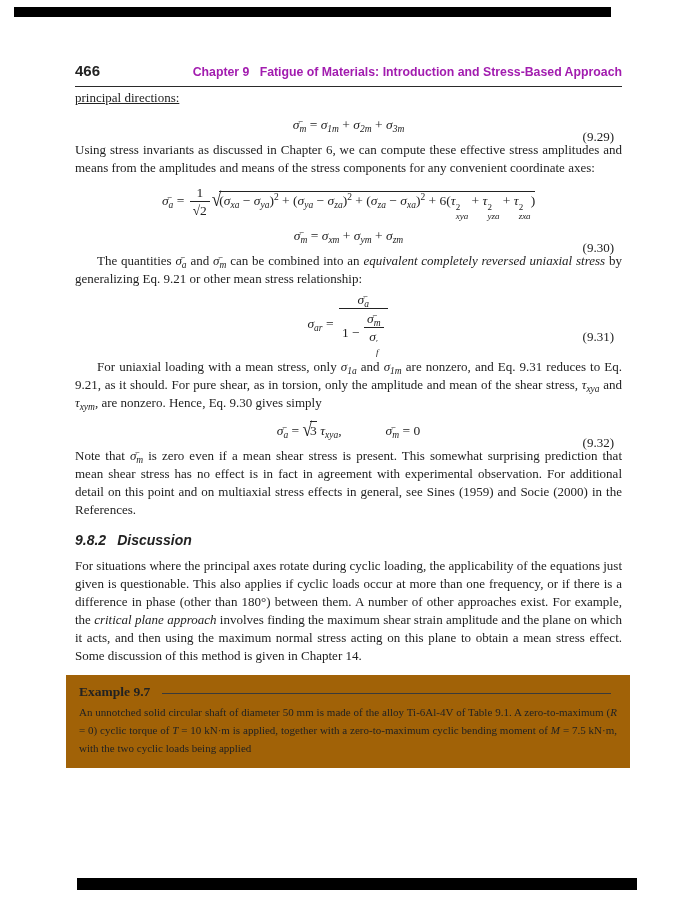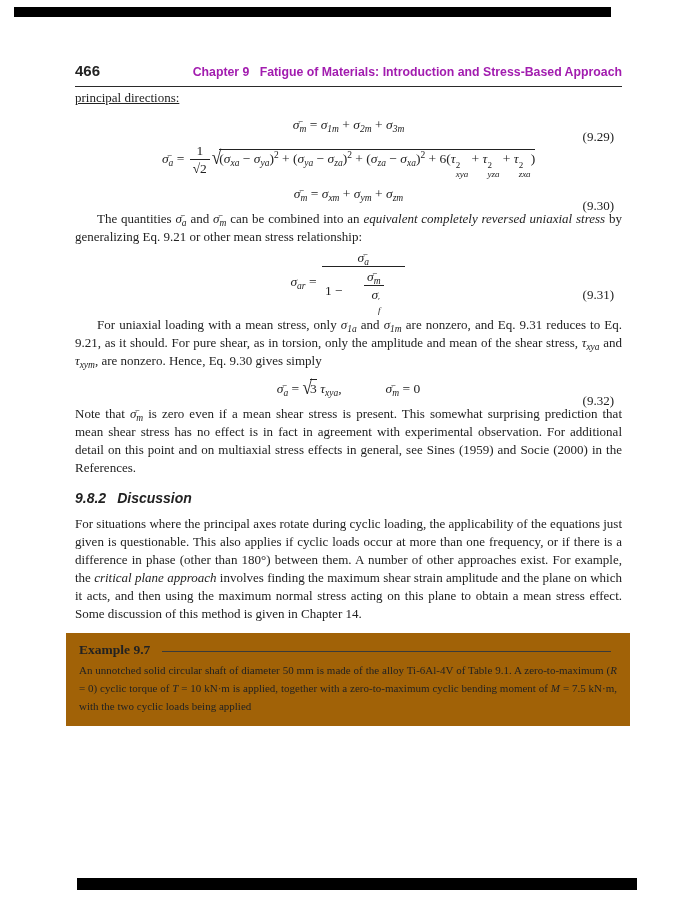--- a/index.html
+++ b/index.html
@@ -34,21 +34,21 @@
   .eqrow { position:relative; text-align:center; font-size:13.5px; line-height:20px; }
   .eqno { position:absolute; right:8px; top:50%; transform:translateY(-50%);
           font-style:normal; font-size:13px;margin-top:12px; }
   .eq i { }
   sub { font-size:9.5px; vertical-align:-3px; line-height:0; }
   sup { font-size:9.5px; vertical-align:5px; line-height:0; }
 
   .frac { display:inline-block; vertical-align:middle; text-align:center; margin:0 2px; }
   .frac > .num { display:block; line-height:1.2; padding:0 3px; }
   .frac > .den { display:block; line-height:1.2; padding:1px 3px 0 3px; border-top:1.2px solid #222; }
-  .frac .frac { margin:1px 18px;text-align:right; }
+  .frac .frac { margin:1px 1px; }
 
   .sq  { display:inline-block; font-size:1.28em; transform:scaleY(1.12); margin-right:-2px; }
   .rad { border-top:1.3px solid #222; padding-top:1px;margin-top:37px; }
 
   .ss { display:inline-flex; flex-direction:column; align-items:flex-start;
         vertical-align:-0.5em; font-size:9px; line-height:1.05; }
   .gap { display:inline-block; width:44px; }
 
   
   .sec-head { font-family:"Liberation Sans", sans-serif; font-weight:bold;
@@ -78,20 +78,21 @@
       <span class="chapter">Chapter 9   Fatigue of Materials: Introduction and Stress-Based Approach</span>
     </div>
 
     <p class="para mt14">principal directions:</p>
 
     <div class="eqrow mt8">
       <span class="eq"><i>σ̄<sub>m</sub></i> = <i>σ<sub>1m</sub></i> + <i>σ<sub>2m</sub></i> + <i>σ<sub>3m</sub></i></span>
       <span class="eqno">(9.29)</span>
     </div>
 
+    <p class="para mt6">Using stress invariants as discussed in Chapter 6, we can compute these effective stress amplitudes and means from the amplitudes and means of the stress components for any convenient coordinate axes:</p>
 
     <div class="eqrow mt8">
       <span class="eq"><i>σ̄<sub>a</sub></i> = <span class="frac"><span class="num">1</span><span class="den">√2</span></span><span class="sq">√</span><span class="rad">(<i>σ<sub>xa</sub></i> − <i>σ<sub>ya</sub></i>)<sup>2</sup> + (<i>σ<sub>ya</sub></i> − <i>σ<sub>za</sub></i>)<sup>2</sup> + (<i>σ<sub>za</sub></i> − <i>σ<sub>xa</sub></i>)<sup>2</sup> + 6(<i>τ</i><span class="ss">
               <span>2</span>
               <span><i>xya</i></span>
             </span> + <i>τ</i><span class="ss">
               <span>2</span>
               <span><i>yza</i></span>
             </span> + <i>τ</i><span class="ss">
               <span>2</span>

